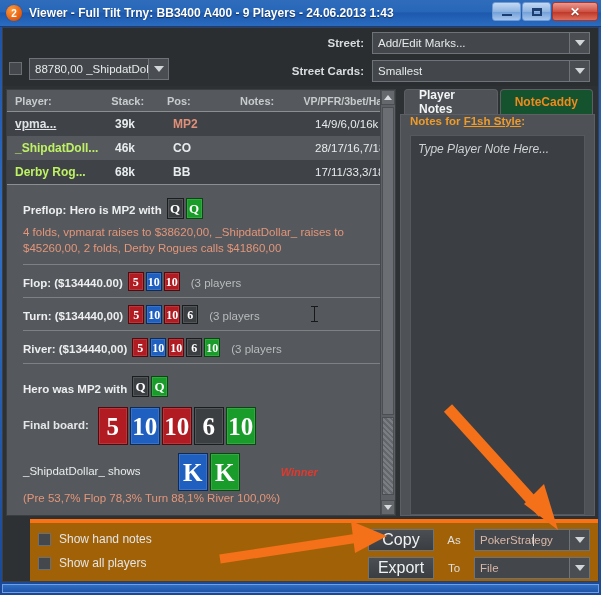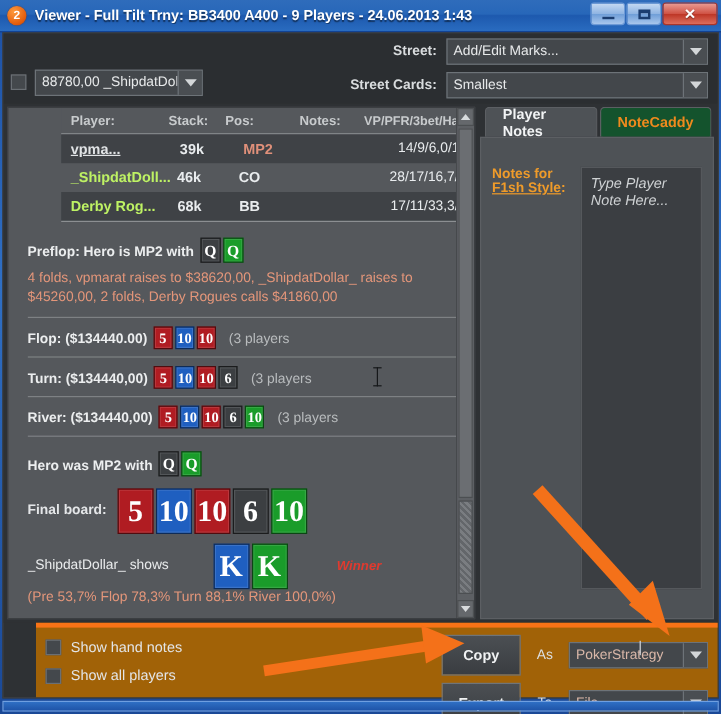--- a/index.html
+++ b/index.html
@@ -117,21 +117,21 @@
 
   
   .leftpane {
     width: 390px; flex: 0 0 auto;
     display: flex; flex-direction: column; min-height: 0;
     background: #55585c;
     border: 1px solid #3b3e41;
     position: relative;
   }
 
-  .tbl { flex: 0 0 auto; margin-left: 44px; }
+  .tbl { flex: 0 0 auto; }
   .tbl-head {
     display: flex; height: 22px; align-items: center;
     color: #c8cbcd; font-size: 11px; font-weight: bold;
     background: #55585c;
     border-bottom: 1px solid #8c8f92;
   }
   .tbl-row {
     display: flex; height: 24px; align-items: center;
     font-size: 12px; font-weight: bold;
   }
@@ -146,22 +146,22 @@
   .tbl-row .c-player.link { color: #e0e3e5; text-decoration: underline; }
   .tbl-row .c-stack  { color: #e9ecee; }
   .tbl-row .c-pos    { color: #e0907a; }
   .tbl-row .c-pos.plain { color: #e9ecee; }
   .tbl-row .c-stats  { color: #e9ecee; font-weight: normal; font-size: 11.5px; }
   .tbl-sep { height: 1px; background: #8c8f92; }
 
   
   .hh {
     flex: 1 1 auto; min-height: 0; overflow: hidden;
-    position: relative; padding: 8px 10px 0 0;
-    color: #e4e6e8; font-size: 11.5px; line-height: 1.35; margin-left: 16px;
+    position: relative; padding: 8px 10px 0 16px;
+    color: #e4e6e8; font-size: 11.5px; line-height: 1.35;
   }
   .street { display: flex; align-items: flex-end; padding: 5px 0 4px 0; }
   .street .lbl { font-weight: bold; color: #eceeef; white-space: nowrap; }
   .street .after { color: #b9bcbe; margin-left: 6px; white-space: nowrap; }
   .hr { height: 1px; background: #7e8184; margin: 2px 0; }
   .action { color: #e4967a; padding: 2px 0 6px 0; }
   .final-row { display: flex; align-items: center; padding: 6px 0; }
   .final-row .lbl { font-weight: bold; white-space: nowrap; margin-right: 4px; }
   .shows-row { display: flex; align-items: center; padding: 2px 0 0 0; gap: 32px; }
   .shows-row .lbl { color: #e9ebec; white-space: nowrap; }
@@ -217,22 +217,22 @@
     background: #46494d; color: #e9ebec;
     border: 1px solid #5c5f63; border-bottom: none;
     border-radius: 4px 4px 0 0;
     margin-right: 2px;
   }
   .tab.active { background: #4e5256; color: #f2f4f5; }
   .tab.caddy { color: #ef8a1d; background: #14532d; }
   .notesbox {
     flex: 1 1 auto; min-height: 0;
     background: #4e5256; border: 1px solid #5c5f63;
-    padding: 24px 9px;
-    display: flex; flex-direction: row;
+    padding: 0 9px;
+    display: flex; flex-direction: column;
   }
   .notes-for { color: #ef9b2a; font-size: 11.5px; font-weight: bold; margin-bottom: 8px; }
   .notes-for u { text-decoration: underline; }
   .notes-area {
     flex: 1 1 auto; min-height: 0;
     background: #3b3e42; border: 1px solid #55585c;
     padding: 6px 7px;
     color: #cfd2d4; font-size: 12px; font-style: italic;
   }
 
@@ -242,24 +242,24 @@
     background: #a16207; border-top: 4px solid #f97316;
     padding: 8px 8px 0 8px;
     margin-left: 27px;
   }
   .bb-left { position: absolute; left: 8px; top: 9px; }
   .bb-chk { display: flex; align-items: center; margin-bottom: 10px; }
   .bb-chk .lbl { color: #e3e5e7; font-size: 12px; margin-left: 8px; }
   .bb-right { position: absolute; right: 8px; top: 6px; width: 222px; }
   .bb-row { display: flex; align-items: center; margin-bottom: 6px; }
   .btn {
-    width: 66px; height: 34px;
+    width: 66px; height: 22px;
     background: linear-gradient(to bottom,#4b4f53,#3a3d41);
     border: 1px solid #6f7479;
-    color: #f0f2f3; font-size: 12px; font-weight: bold;
+    color: #f0f2f3; font-size: 16px; font-weight: normal;
     display: flex; align-items: center; justify-content: center;
   }
   .bb-row .mid { color: #dcdfe1; font-size: 11.5px; width: 40px; text-align: center; }
   .bb-row .combo { flex: 1 1 auto; }
   .bb-row .combo .val { color: #d9b7a8; }
 
   
   .statusstrip {
     position: absolute; left: 2px; right: 2px; bottom: 2px; height: 9px;
     background: linear-gradient(to bottom,#2f6fc4,#1f54a8);

